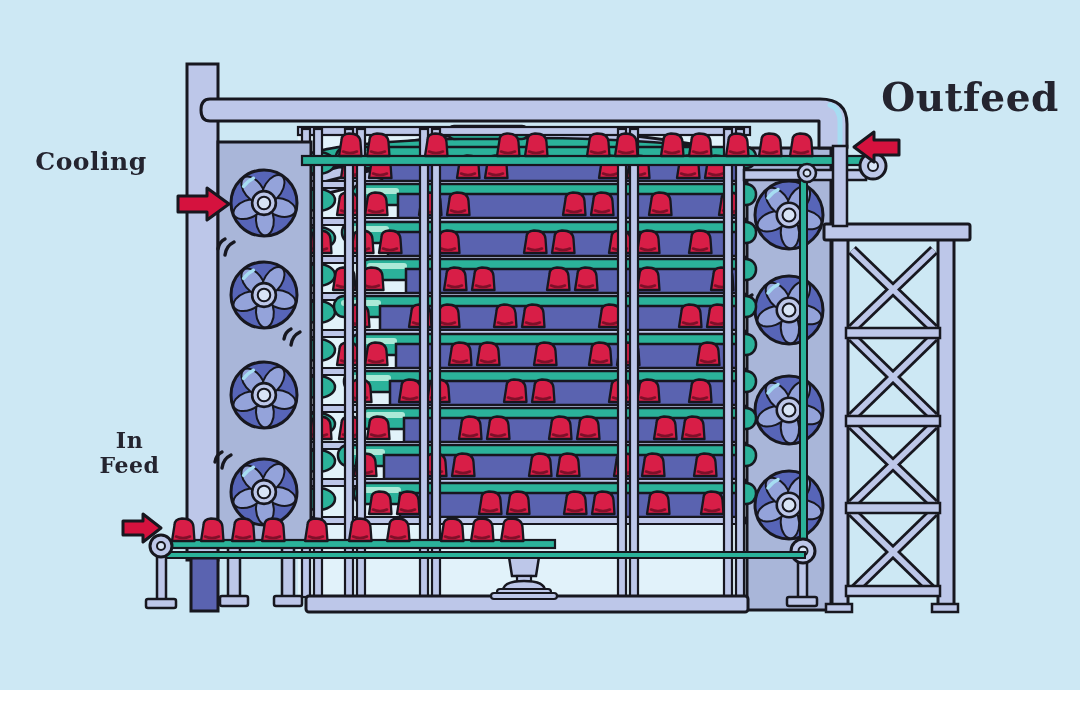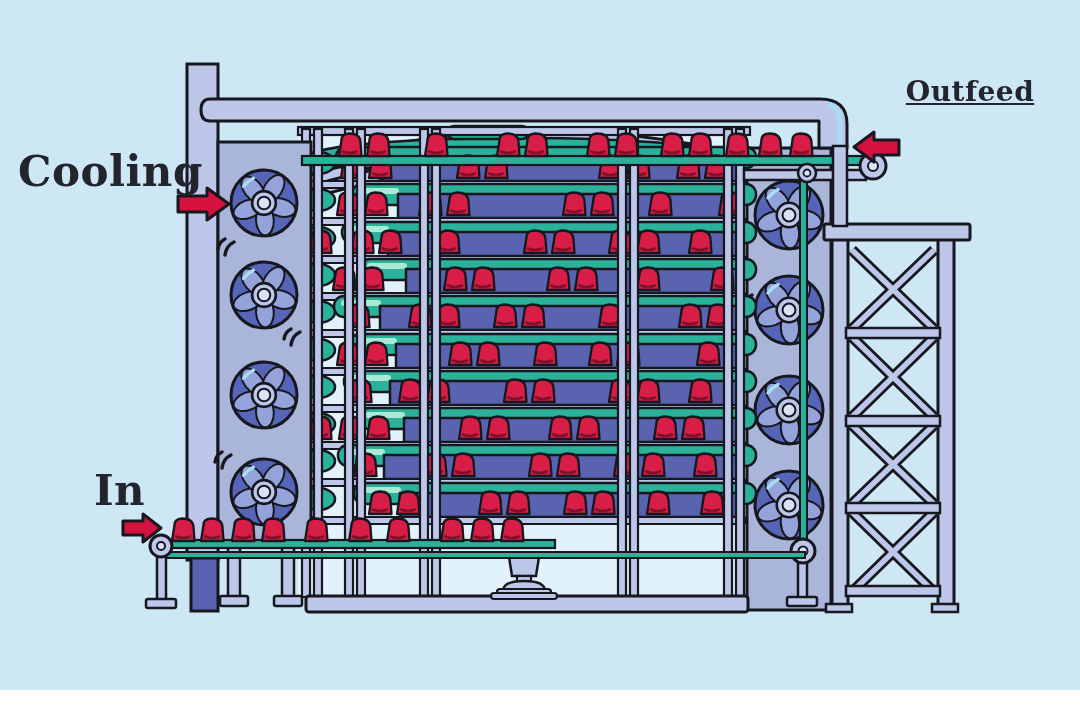--- a/index.html
+++ b/index.html
@@ -3,23 +3,23 @@
 <meta charset="utf-8">
 <title>Diagram</title>
 <style>
   html,body{margin:0;padding:0;background:#ffffff;}
   .stage{position:relative;width:1080px;height:720px;overflow:hidden;
          font-family:"DejaVu Serif","Liberation Serif",serif;}
   .stage svg{position:absolute;left:0;top:0;}
   .diagram-label{position:absolute;text-align:center;font-weight:bold;
                  color:#24242f;line-height:1.12;letter-spacing:.5px;}
   .diagram-label span{display:block;}
-  #label-cooling-fans{left:18px;top:148px;width:178px;font-size:42px;}
-  #label-in-feed{left:42px;top:428px;width:155px;font-size:42px;margin-top:39px;}
-  #label-outfeed{left:872px;top:76px;width:196px;font-size:28px;text-decoration:underline;}
+  #label-cooling-fans{left:2px;top:148px;width:178px;font-size:25px;}
+  #label-in-feed{left:52px;top:428px;width:155px;font-size:22px;}
+  #label-outfeed{left:872px;top:76px;width:196px;font-size:39px;}
 </style>
 </head>
 <body>
 
 <div class="stage">
   <svg id="machine" width="1080" height="720" viewBox="0 0 1080 720">
       <rect x="0" y="0" width="1080" height="690" fill="#cde8f4"></rect>
       <rect x="0" y="690" width="1080" height="30" fill="#ffffff"></rect>
       <rect x="187" y="64" width="31" height="496" fill="#bdc7e9" stroke="#17171f" stroke-width="3"></rect>
       <rect x="191" y="558" width="27" height="53" fill="#5a63b0" stroke="#17171f" stroke-width="3"></rect>
@@ -717,17 +717,18 @@
       <polygon points="178,196 207,196 207,188 229,204 207,220 207,212 178,212" fill="#d5123e" stroke="#17171f" stroke-width="3" stroke-linejoin="round"></polygon>
       <polygon points="123,521 143,521 143,514 161,528 143,542 143,535 123,535" fill="#d5123e" stroke="#17171f" stroke-width="3" stroke-linejoin="round"></polygon>
       <polygon points="899,140 874,140 874,132 854,147 874,162 874,155 899,155" fill="#d5123e" stroke="#17171f" stroke-width="3" stroke-linejoin="round"></polygon>
     </svg>
 
   <div class="diagram-label" id="label-cooling-fans">
     <span>Cooling</span>
   </div>
   <div class="diagram-label" id="label-in-feed">
     <span>In</span>
+    <span>Feed</span>
   </div>
   <div class="diagram-label" id="label-outfeed">
     <span>Outfeed</span>
   </div>
 </div>
 
 </body></html>

